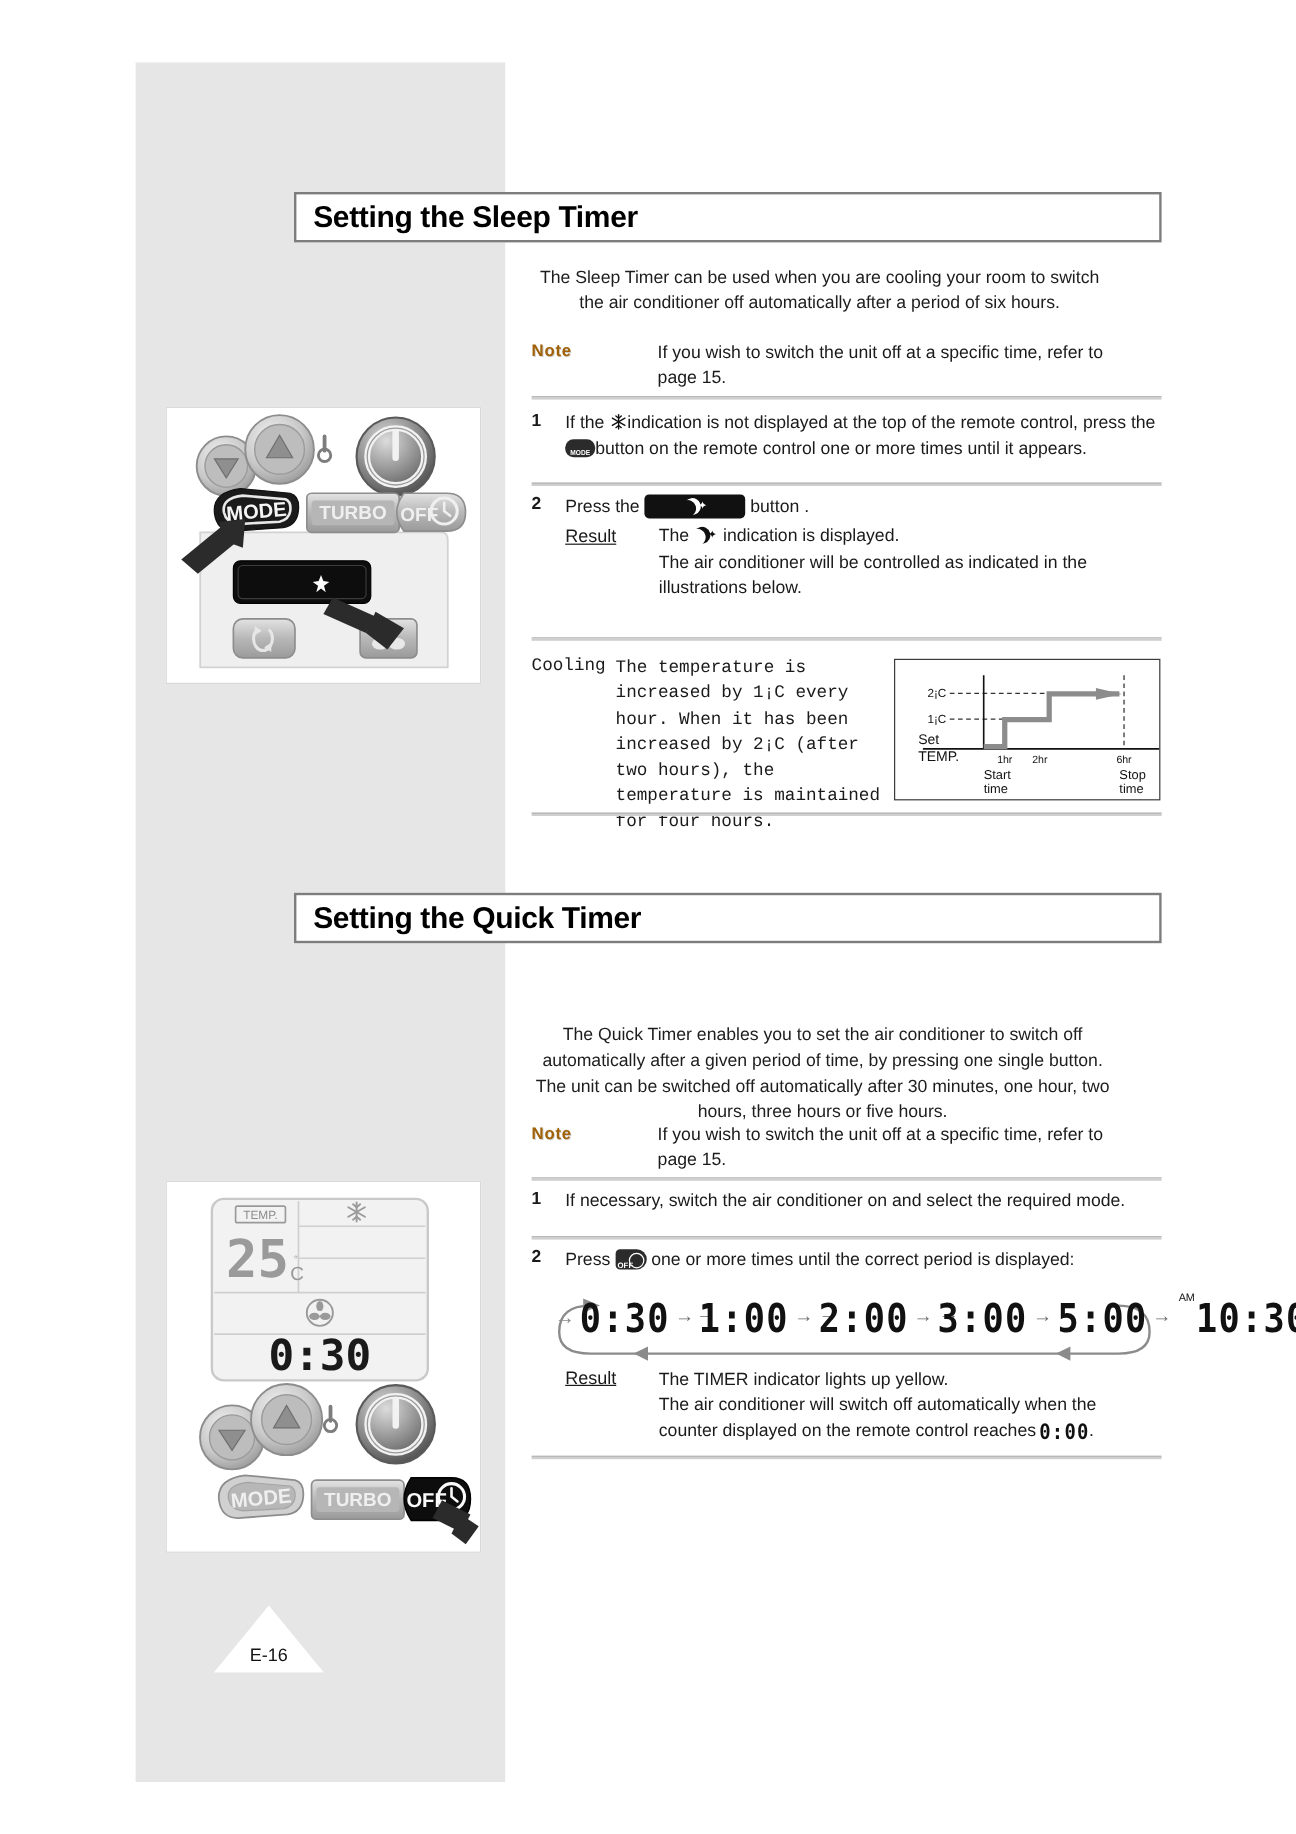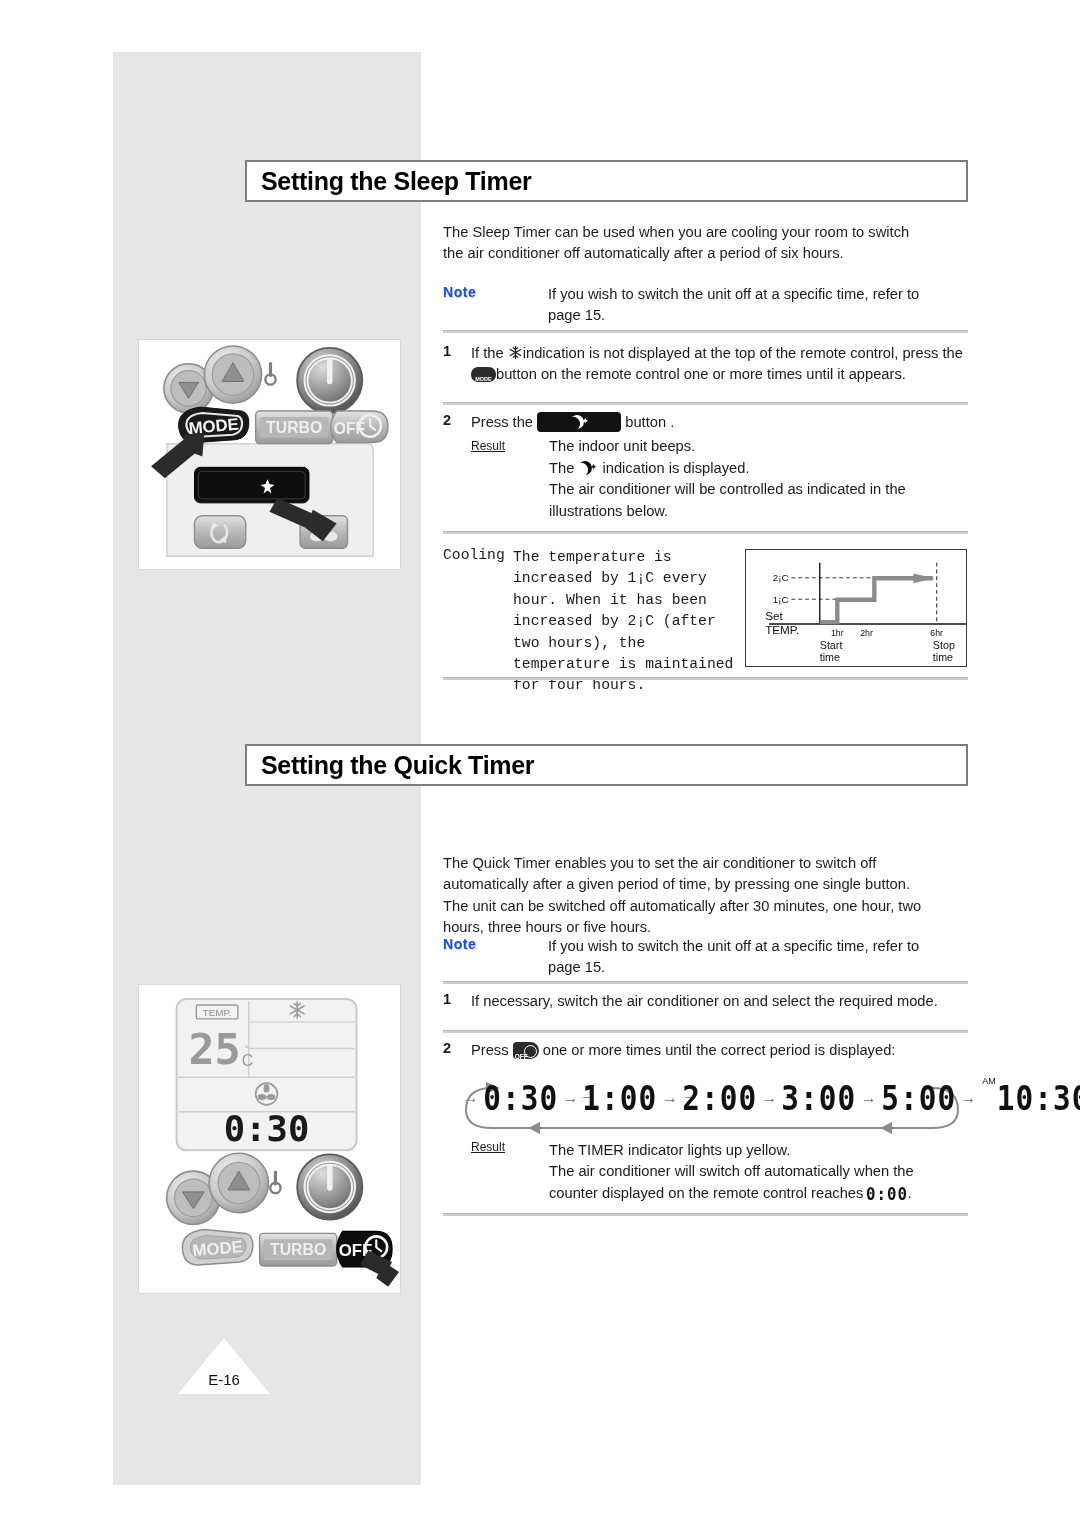--- a/index.html
+++ b/index.html
@@ -48,45 +48,46 @@
     height: 3px;
     background: linear-gradient(to bottom,#b9b9b9 0 1px,#cfcfcf 1px 3px);
   }
 
   
   .para {
     position: absolute;
     font-size: 14.7px;
     line-height: 21.4px;
     color: #1d1d1d;
+    text-align: center;
   }
 
   .note-row { position: absolute; display: flex; }
   .note-badge {
     font-size: 14px;
     font-weight: bold;
     letter-spacing: 0.6px;
-    color: #1d4ed8;
+    color: #a16207;
     text-shadow: 0.7px 0.7px 0 #cfcfcf, -0.5px -0.5px 0 #f3f3f3;
     width: 105px;
     flex: 0 0 105px;
   }
   .note-text { font-size: 14.7px; line-height: 21.4px; }
 
   .step { position: absolute; display: flex; }
   .step-num {
     font-size: 14.5px; font-weight: bold;
     width: 28px; flex: 0 0 28px;
   }
   .step-body { font-size: 14.7px; line-height: 21.4px; }
 
   .result-row { display: flex; margin-top: 3px; }
   .result-label {
     width: 78px; flex: 0 0 78px;
-    font-size: 12px;
+    font-size: 15px;
     text-decoration: underline;
   }
   .result-lines { font-size: 14.7px; line-height: 21.4px; }
 
   .cooling-row { position: absolute; display: flex; }
   .cooling-label { width: 70px; flex: 0 0 70px; font-size: 14.7px; }
   .cooling-text  { font-size: 14.7px; line-height: 21.4px; width: 230px; }
 
   
   .ic { display: inline-block; vertical-align: -3px; }
@@ -253,21 +254,20 @@
   <span class="step-body" style="width:492px;">
     <span>Press the </span><span class="ic ic-sleepbtn"><span class="moon dark" style="position:absolute;left:33px;top:3px;">
           <span class="m"></span>
           <span class="st">✦</span>
         </span></span>
     <span>button .</span>
 
     <span class="result-row">
       <span class="result-label">Result</span>
       <span class="result-lines" style="width:400px; display:inline-block;">
-        <span style="display:block;">The indoor unit beeps.</span>
         <span style="display:block;">
           <span>The</span>
           <span class="moon onwhite" style="vertical-align:-2px;"><span class="m" style="background:#fff;box-shadow:inset -4.3px 0.4px 0 0 #111;"></span><span class="st">✦</span></span>
           <span style="margin-left:6px;">indication is displayed.</span>
         </span>
         <span style="display:block;">The air conditioner will be controlled as indicated in the illustrations below.</span>
       </span>
     </span>
   </span>
 </div>

